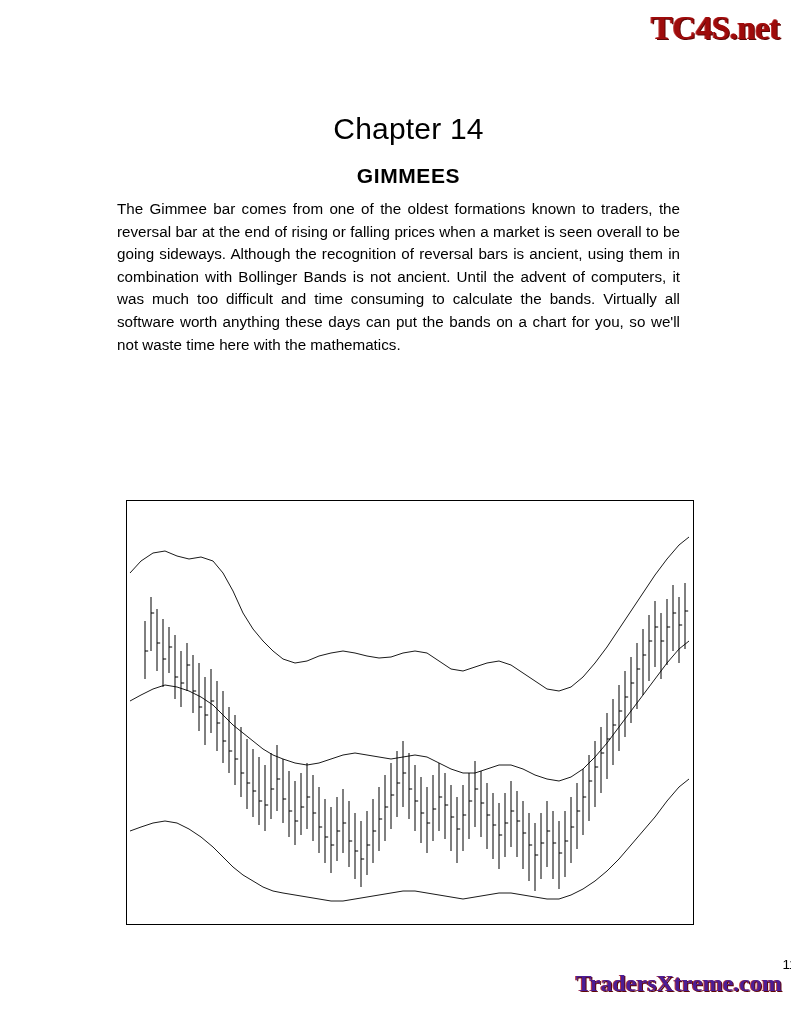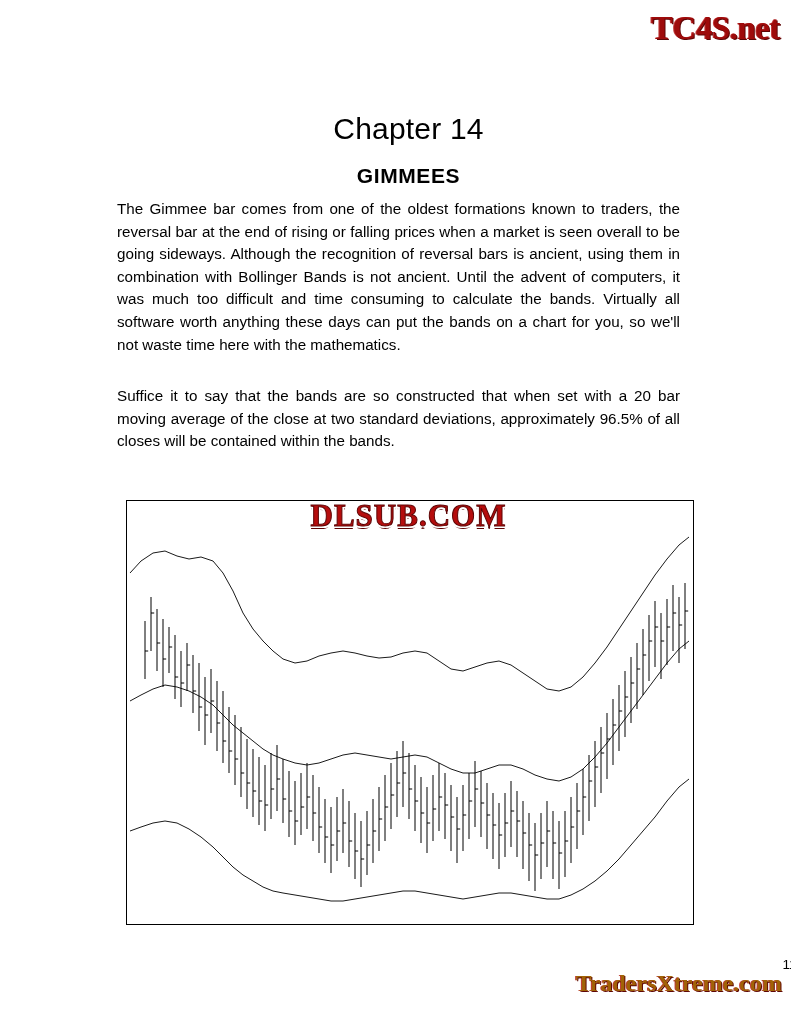--- a/index.html
+++ b/index.html
@@ -126,44 +126,41 @@
     text-align: right;
     font-size: 13.5px;
   }
   .brand-bottom {
     position: absolute;
     right: 22px;
     bottom: 10px;
     font-family: "Liberation Serif", serif;
     font-weight: bold;
     font-size: 24px;
-    color: #a16207;
+    color: #4c1d95;
     text-shadow:
       1px 1px 0 #5e0606,
       -1px 0 0 #c23c3c;
     white-space: nowrap;
   }
 </style>
 </head>
 <body>
 
 <div class="page">
 
   <div class="brand-top">TC4S.net</div>
 
   <h1 class="chapter-title">Chapter 14</h1>
   <h2 class="chapter-subtitle">GIMMEES</h2>
 
   <div class="body-block para-1">
     <p>The Gimmee bar comes from one of the oldest formations known to traders, the reversal bar at the end of rising or falling prices when a market is seen overall to be going sideways.   Although the recognition of reversal bars is ancient, using them in combination with Bollinger Bands is not ancient.  Until the advent of computers, it was much too difficult and time consuming   to calculate the bands. Virtually all software worth anything these days can put the bands on a chart for you, so we'll not waste time here with the mathematics.</p>
   </div>
 
-  <div class="body-block para-2">
-    <p>Suffice it to say that the bands are so constructed that when set with a 20 bar moving average of the close at two standard deviations, approximately 96.5% of all closes will be contained within the bands.</p>
-  </div>
 
 
   <div class="chart-frame">
     <svg id="chart-svg" viewBox="0 0 566 423" preserveAspectRatio="none">
       <g id="price-bars-group">
           <line x1="18" y1="120" x2="18" y2="178" stroke="#000" stroke-width="1"></line>
           <line x1="18" y1="150" x2="21.2" y2="150" stroke="#000" stroke-width="1"></line>
           <line x1="24" y1="96" x2="24" y2="150" stroke="#000" stroke-width="1"></line>
           <line x1="24" y1="112" x2="27.2" y2="112" stroke="#000" stroke-width="1"></line>
           <line x1="30" y1="108" x2="30" y2="170" stroke="#000" stroke-width="1"></line>
@@ -346,18 +343,17 @@
           <line x1="558" y1="110" x2="561.2" y2="110" stroke="#000" stroke-width="1"></line>
         </g>
       <g id="bands-group">
           <polyline points="3,72 14,60 26,52 38,50 50,55 62,58 74,56 86,60 96,72 106,90 116,112 126,128 136,140 146,150 156,158 168,162 180,160 192,155 204,152 216,150 228,152 240,155 252,157 264,156 276,152 288,150 300,152 312,160 324,168 336,170 348,166 360,162 372,160 384,164 396,172 408,180 420,188 432,190 444,186 456,176 468,162 480,146 492,128 504,110 516,92 528,74 540,58 552,44 562,36" fill="none" stroke="#000" stroke-width="0.9"></polyline>
           <polyline points="3,200 14,194 26,188 38,184 50,186 62,190 74,196 86,204 96,214 106,224 116,232 126,240 136,248 146,254 156,258 168,262 180,264 192,262 204,258 216,254 228,252 240,254 252,256 264,258 276,256 288,254 300,256 312,262 324,268 336,272 348,272 360,268 372,264 384,264 396,268 408,274 420,278 432,280 444,276 456,268 468,256 480,242 492,226 504,210 516,194 528,178 540,162 552,148 562,140" fill="none" stroke="#000" stroke-width="0.9"></polyline>
           <polyline points="3,330 14,326 26,322 38,320 50,322 62,328 74,336 86,346 96,356 106,366 116,374 126,380 136,386 146,390 156,392 168,394 180,396 192,398 204,400 216,400 228,398 240,396 252,394 264,392 276,390 288,390 300,392 312,394 324,396 336,398 348,396 360,394 372,392 384,392 396,394 408,396 420,398 432,398 444,394 456,388 468,380 480,370 492,358 504,344 516,330 528,316 540,300 552,286 562,278" fill="none" stroke="#000" stroke-width="0.9"></polyline>
         </g>
     </svg>
   </div>
 
-  <div class="brand-chart">DLSUB.COM</div>
 
   <div class="page-number">110</div>
 
   <div class="brand-bottom">TradersXtreme.com</div>
 </div>
 
 </body></html>

